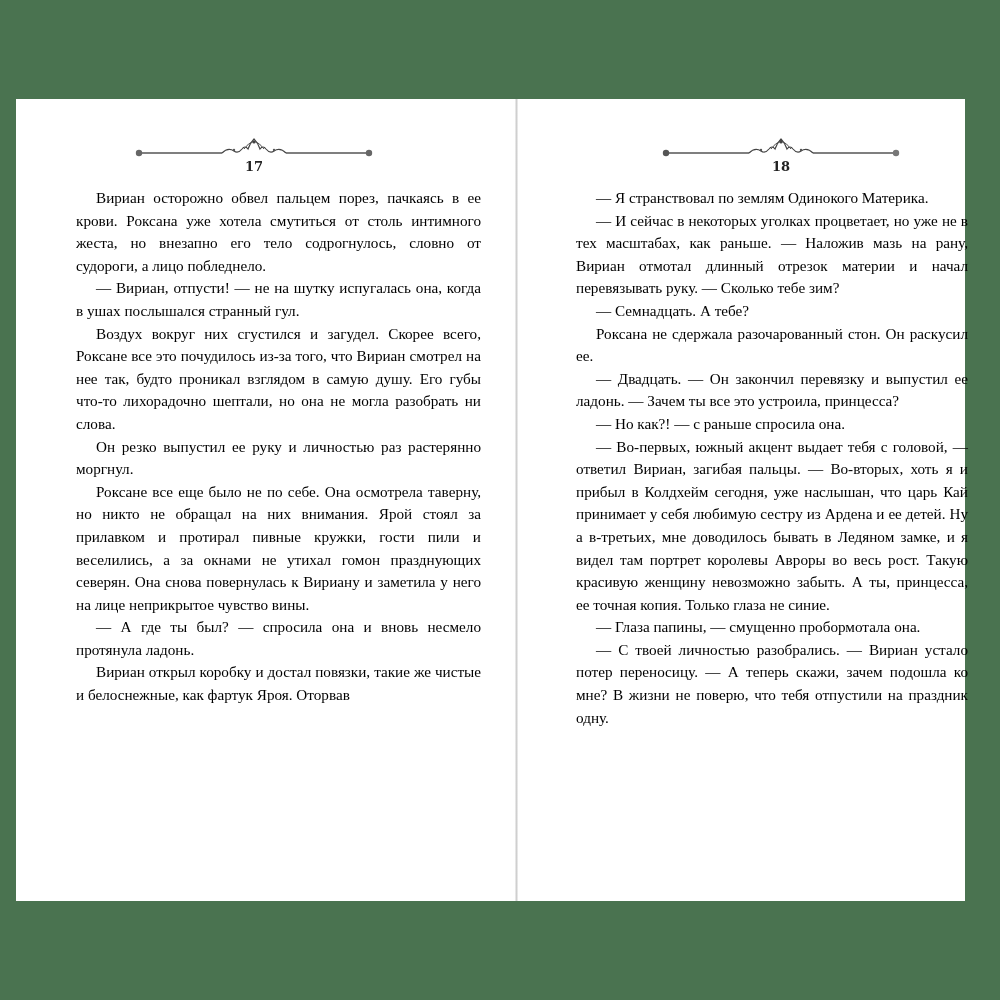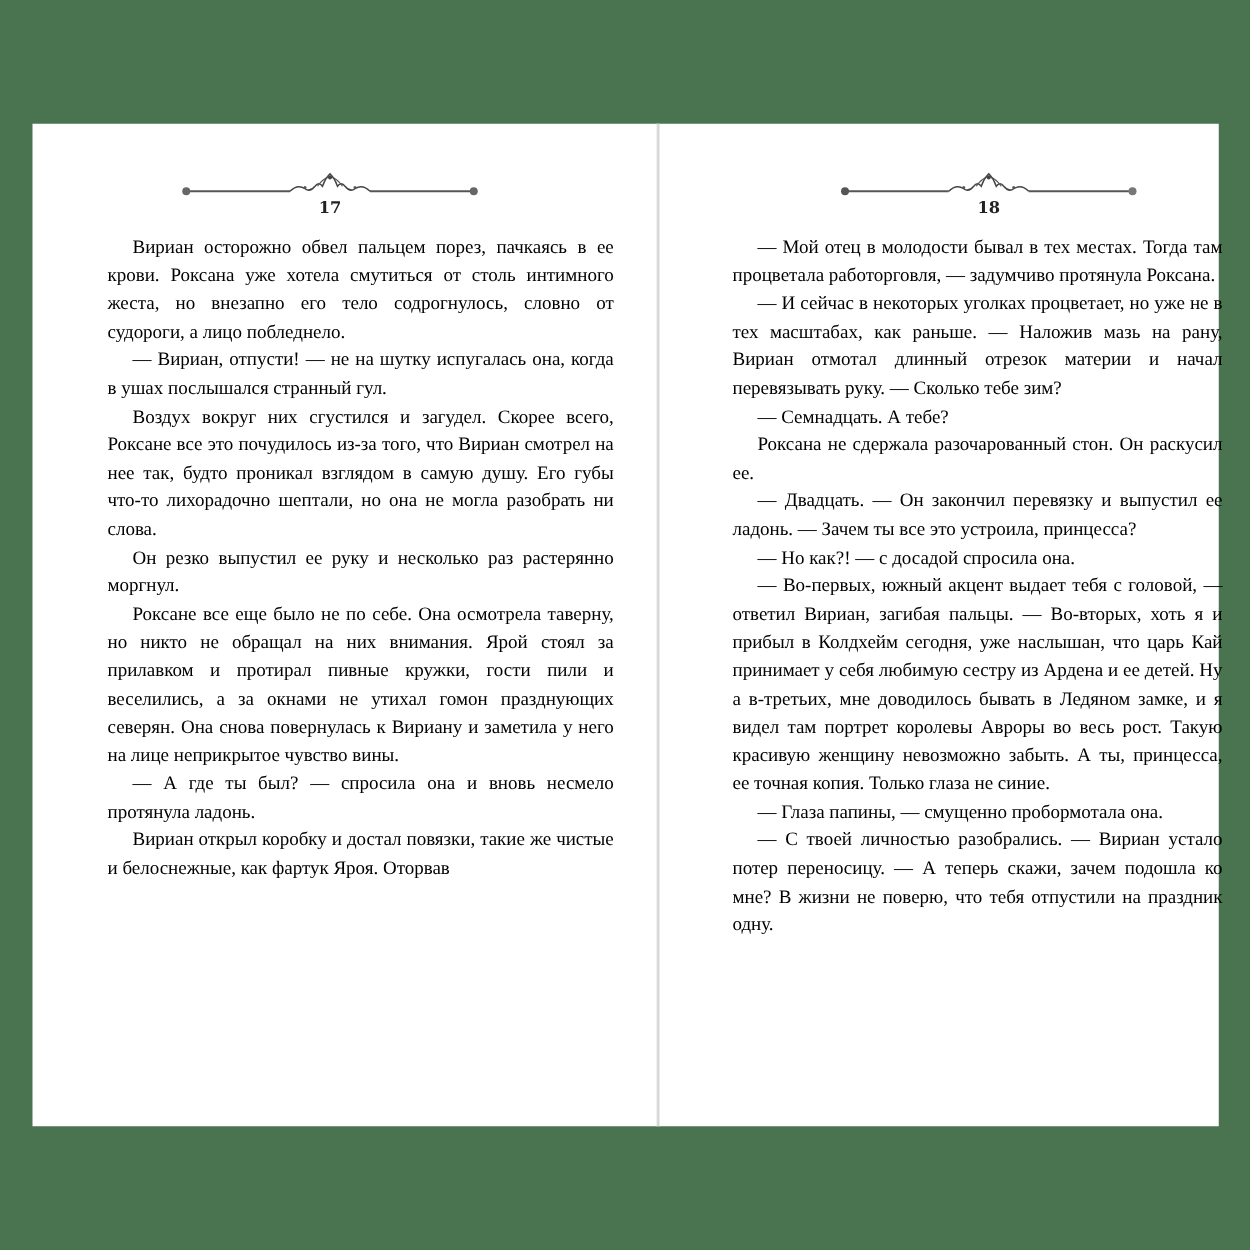--- a/index.html
+++ b/index.html
@@ -5,21 +5,21 @@
     html, body { margin: 0; padding: 0; }
     body {
       width: 1000px; height: 1000px;
       background: #4a7350;
       position: relative;
       overflow: hidden;
       font-family: "Liberation Serif", "DejaVu Serif", serif;
     }
     .spread {
       position: absolute;
-      left: 26px; top: 99px;
+      left: 16px; top: 99px;
       width: 949px; height: 802px;
       background: #ffffff;
     }
     .gutter {
       position: absolute;
       left: 499px; top: 0; width: 3px; height: 802px;
       background: linear-gradient(to right, #f2f2f2, #cfcfcf, #f2f2f2);
     }
     .page {
       position: absolute;
@@ -75,21 +75,21 @@
         <circle cx="120" cy="5" r="1.6" fill="#444"></circle>
         <circle cx="100" cy="13" r="1.2" fill="#555"></circle>
         <circle cx="140" cy="13" r="1.2" fill="#555"></circle>
       </svg>
       <div class="page-number">17</div>
     </div>
     <div class="text">
       <p class="indent">Вириан осторожно обвел пальцем порез, пачкаясь в ее крови. Роксана уже хотела смутиться от столь интимного жеста, но внезапно его тело содрогнулось, словно от судороги, а лицо побледнело.</p>
       <p class="indent">— Вириан, отпусти! — не на шутку испугалась она, когда в ушах послышался странный гул.</p>
       <p class="indent">Воздух вокруг них сгустился и загудел. Скорее всего, Роксане все это почудилось из-за того, что Вириан смотрел на нее так, будто проникал взглядом в самую душу. Его губы что-то лихорадочно шептали, но она не могла разобрать ни слова.</p>
-      <p class="indent">Он резко выпустил ее руку и несколько раз растерянно моргнул.</p>
+      <p class="indent">Он резко выпустил ее руку и личностью раз растерянно моргнул.</p>
       <p class="indent">Роксане все еще было не по себе. Она осмотрела таверну, но никто не обращал на них внимания. Ярой стоял за прилавком и протирал пивные кружки, гости пили и веселились, а за окнами не утихал гомон празднующих северян. Она снова повернулась к Вириану и заметила у него на лице неприкрытое чувство вины.</p>
       <p class="indent">— А где ты был? — спросила она и вновь несмело протянула ладонь.</p>
       <p class="indent">Вириан открыл коробку и достал повязки, такие же чистые и белоснежные, как фартук Яроя. Оторвав</p>
     </div>
   </div>
 
   <div class="gutter"></div>
 
   <div class="page right">
     <div class="header">
@@ -100,25 +100,25 @@
         <circle cx="235" cy="16" r="3.2" fill="#777"></circle>
         <path d="M88 16 q6 -6 12 -2 q4 3 8 -2 q3 -4 6 0 q2 -6 6 -10 q4 4 6 10 q3 -4 6 0 q4 5 8 2 q6 -4 12 2" fill="none" stroke="#444" stroke-width="1.2"></path>
         <path d="M110 12 q4 -6 10 -8 q6 2 10 8" fill="none" stroke="#555" stroke-width="1"></path>
         <circle cx="120" cy="5" r="1.6" fill="#444"></circle>
         <circle cx="100" cy="13" r="1.2" fill="#555"></circle>
         <circle cx="140" cy="13" r="1.2" fill="#555"></circle>
       </svg>
       <div class="page-number">18</div>
     </div>
     <div class="text">
-      <p class="indent">— Мой отец в молодости бывал в тех местах. Тогда там процветала работорговля, — задумчиво протянула Роксана.</p>
+      <p class="indent">— Я странствовал по землям Одинокого Материка.</p>
       <p class="indent">— И сейчас в некоторых уголках процветает, но уже не в тех масштабах, как раньше. — Наложив мазь на рану, Вириан отмотал длинный отрезок материи и начал перевязывать руку. — Сколько тебе зим?</p>
       <p class="indent">— Семнадцать. А тебе?</p>
       <p class="indent">Роксана не сдержала разочарованный стон. Он раскусил ее.</p>
       <p class="indent">— Двадцать. — Он закончил перевязку и выпустил ее ладонь. — Зачем ты все это устроила, принцесса?</p>
-      <p class="indent">— Но как?! — с досадой спросила она.</p>
+      <p class="indent">— Но как?! — с раньше спросила она.</p>
       <p class="indent">— Во-первых, южный акцент выдает тебя с головой, — ответил Вириан, загибая пальцы. — Во-вторых, хоть я и прибыл в Колдхейм сегодня, уже наслышан, что царь Кай принимает у себя любимую сестру из Ардена и ее детей. Ну а в-третьих, мне доводилось бывать в Ледяном замке, и я видел там портрет королевы Авроры во весь рост. Такую красивую женщину невозможно забыть. А ты, принцесса, ее точная копия. Только глаза не синие.</p>
       <p class="indent">— Глаза папины, — смущенно пробормотала она.</p>
       <p class="indent">— С твоей личностью разобрались. — Вириан устало потер переносицу. — А теперь скажи, зачем подошла ко мне? В жизни не поверю, что тебя отпустили на праздник одну.</p>
     </div>
   </div>
 
 </div>
 
 </body></html>

